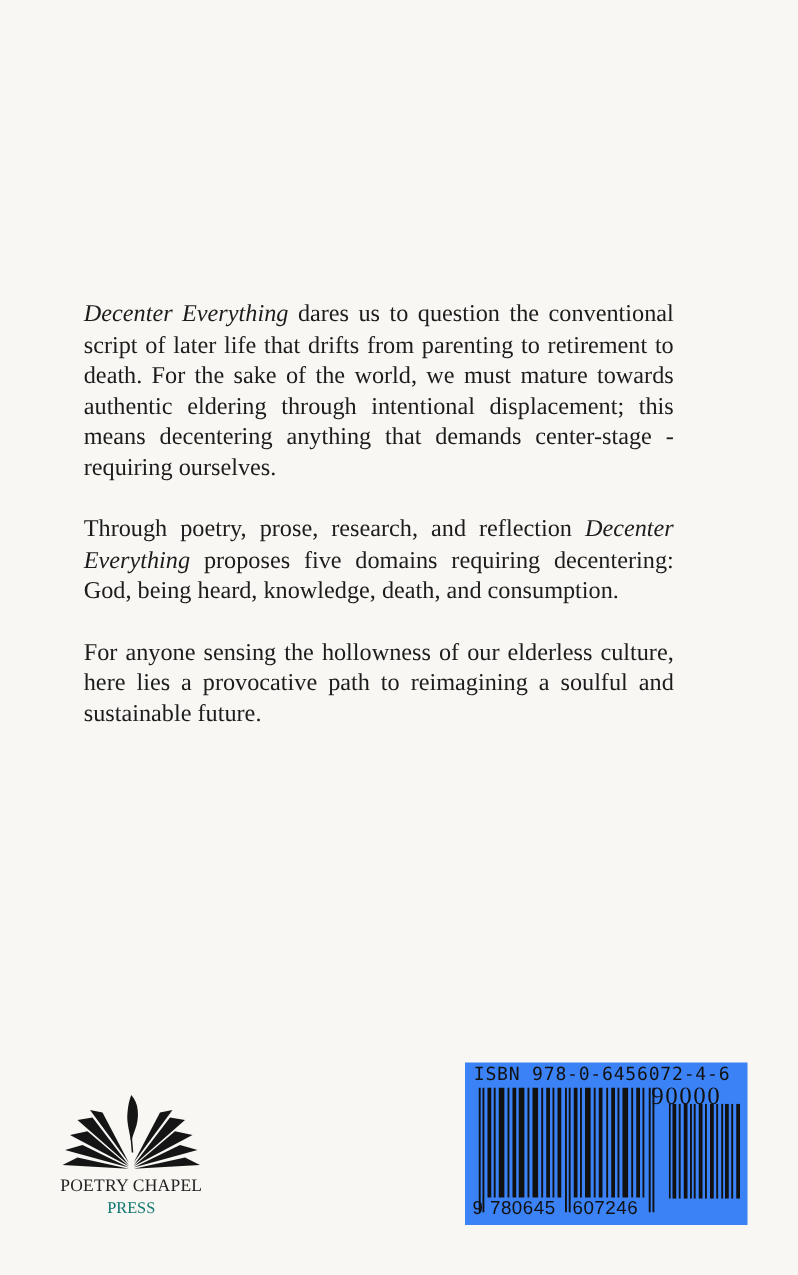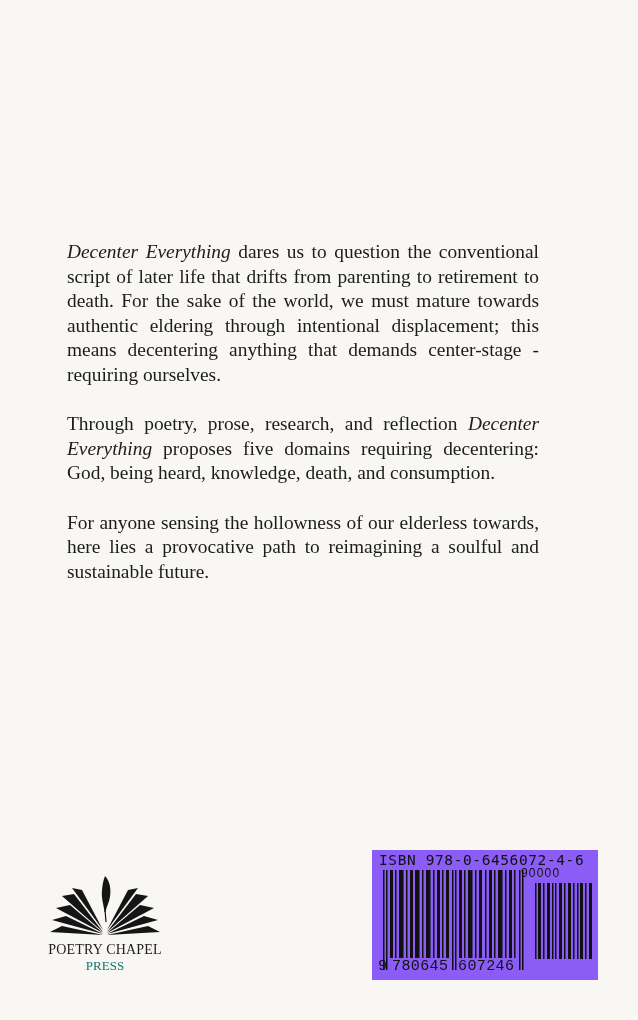--- a/index.html
+++ b/index.html
@@ -41,59 +41,59 @@
     font-size: 13px;
     line-height: 16px;
     color: #0f766e;
   }
   .barcode-box {
     position: absolute;
     left: 372px;
     top: 850px;
     width: 226px;
     height: 130px;
-    background: #8b5cf6;
+    background: #3b82f6;
   }
   .isbn-text {
     position: absolute;
     left: 7px; top: 2px;
     font-family: "DejaVu Sans Mono", "Liberation Mono", monospace;
     font-size: 14.5px;
     letter-spacing: 0.6px;
     color: #111;
     white-space: nowrap;
   }
   .price-code {
     position: absolute;
     left: 149px; top: 16px;
-    font-family: Liberation Sans, sans-serif;
-    font-size: 12px;
+    font-family: Liberation Serif, serif;
+    font-size: 20px;
     letter-spacing: 1.2px;
     color: #111;
   }
   .bars-main { position: absolute; left: 7px; top: 20px; }
   .bars-addon { position: absolute; left: 163px; top: 33px; }
   .barcode-digits {
     position: absolute;
     left: 6px; top: 108px;
-    font-family: Liberation Mono, monospace;
+    font-family: Liberation Sans, sans-serif;
     font-size: 15px;
     color: #111;
     white-space: nowrap;
     letter-spacing: 0.4px;
   }
   .barcode-digits span { display: inline-block; }
 </style>
 </head>
 <body>
 
 <div class="blurb">
   <p><em>Decenter Everything</em><span> dares us to question the conventional script of later life that drifts from parenting to retirement to death. For the sake of the world, we must mature towards authentic eldering through intentional displacement; this means decentering anything that demands center-stage - requiring ourselves.</span></p>
   <p><span>Through poetry, prose, research, and reflection </span><em>Decenter Everything</em><span> proposes five domains requiring decentering: God, being heard, knowledge, death, and consumption.</span></p>
-  <p>For anyone sensing the hollowness of our elderless towards, here lies a provocative path to reimagining a soulful and sustainable future.</p>
+  <p>For anyone sensing the hollowness of our elderless culture, here lies a provocative path to reimagining a soulful and sustainable future.</p>
 </div>
 
 <div class="logo">
   <svg width="110" height="66" viewBox="0 0 110 66">
 
     <path d="M55 4 C61 10 62 22 58 32 C57 35 56 37 55.5 40 L54.5 40 C54 34 51 26 52 18 C52.5 12 53.5 8 55 4 Z" fill="#151515"></path>
     <line x1="55" y1="38" x2="56" y2="50" stroke="#151515" stroke-width="1.2"></line>
 
     <path d="M53 60 L12 24 L24 22 Z" fill="#151515"></path>
     <path d="M53 61 L6 36 L20 33 Z" fill="#151515"></path>

